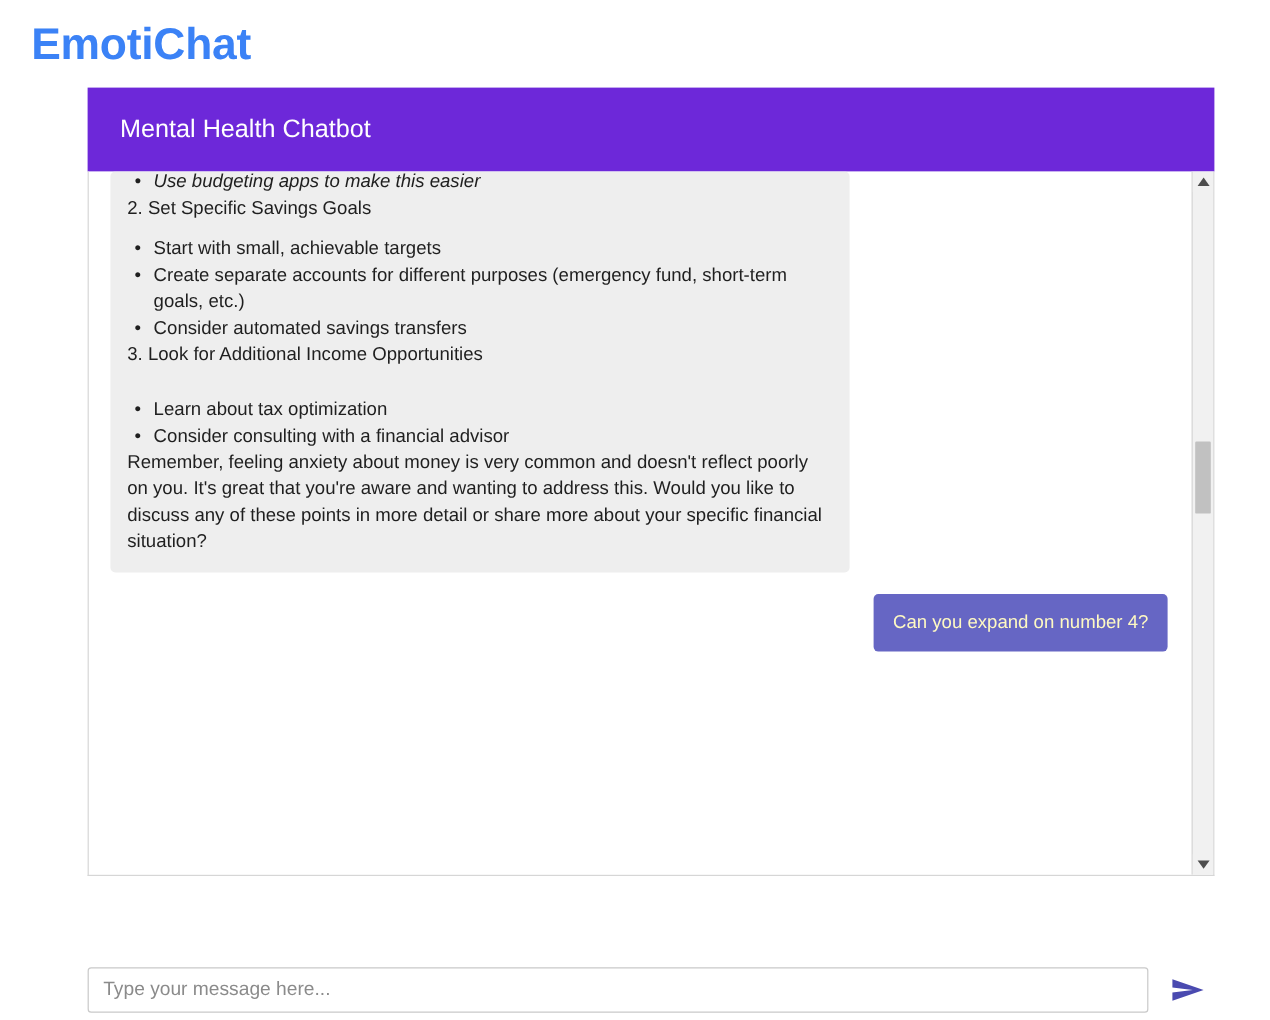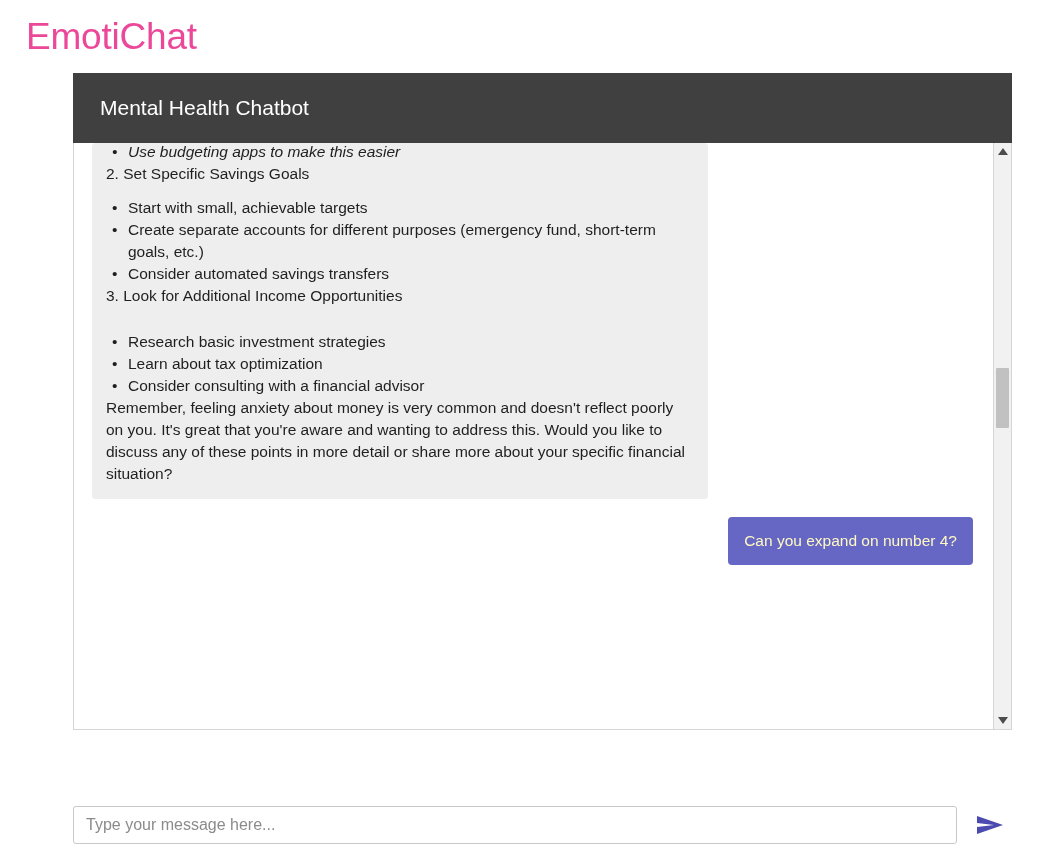--- a/index.html
+++ b/index.html
@@ -16,36 +16,36 @@
     position: relative;
     width: 1058px;
     height: 850px;
   }
 
   .app-title {
     position: absolute;
     left: 26px;
     top: 16px;
     font-size: 37px;
-    font-weight: normal;
-    color: #ec4899;
+    font-weight: bold;
+    color: #3b82f6;
     letter-spacing: -0.2px;
   }
 
   .chat-window {
     position: absolute;
     left: 73px;
     top: 73px;
     width: 939px;
     height: 675px;
   }
 
   .chat-header {
     height: 70px;
-    background: #404040;
+    background: #6d28d9;
     display: flex;
     align-items: center;
     padding-left: 27px;
     box-sizing: border-box;
   }
 
   .chat-header-title {
     color: #ffffff;
     font-size: 21px;
     font-weight: normal;
@@ -250,21 +250,20 @@
           <div class="spacer"></div>
           <ul class="b">
             <li>Start with small, achievable targets</li>
             <li>Create separate accounts for different purposes (emergency fund, short-term goals, etc.)</li>
             <li>Consider automated savings transfers</li>
           </ul>
           <div class="numline">3. Look for Additional Income Opportunities</div>
           <div class="spacer"></div>
           <div class="spacer"></div>
           <ul class="b">
-            <li>Research basic investment strategies</li>
             <li>Learn about tax optimization</li>
             <li>Consider consulting with a financial advisor</li>
           </ul>
           <div class="para">Remember, feeling anxiety about money is very common and doesn't reflect poorly on you. It's great that you're aware and wanting to address this. Would you like to discuss any of these points in more detail or share more about your specific financial situation?</div>
         </div>
 
         <div class="msg-user-row">
           <div class="msg-user">Can you expand on number 4?</div>
         </div>
 

